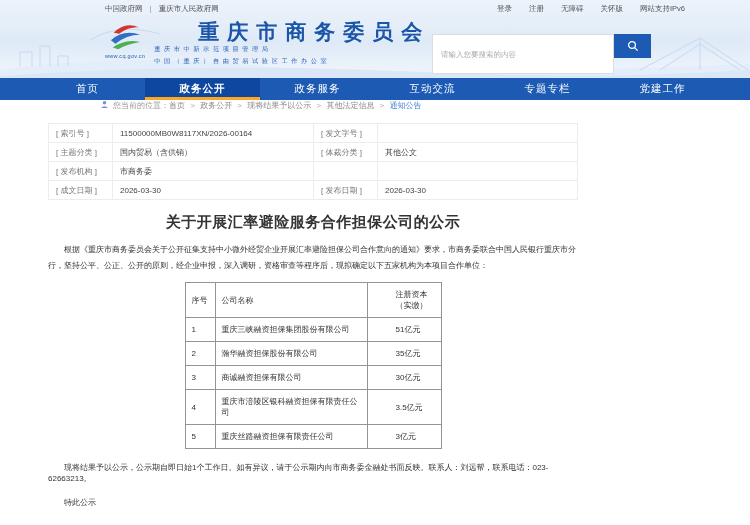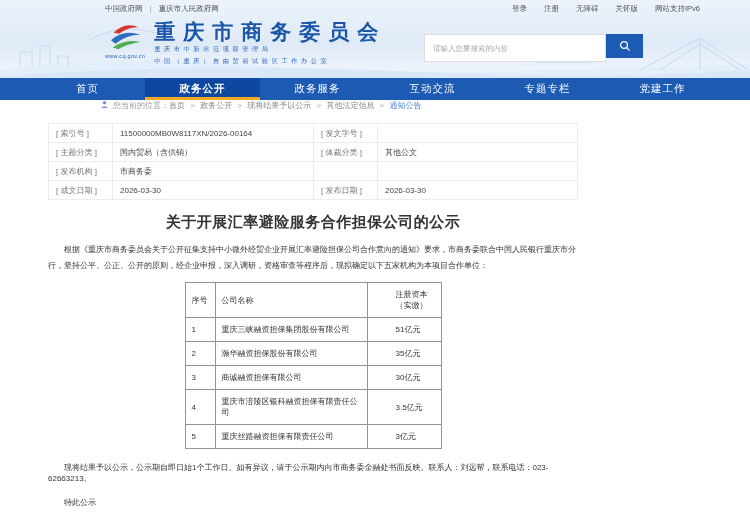--- a/index.html
+++ b/index.html
@@ -8,36 +8,36 @@
   }
   *{box-sizing:border-box; margin:0; padding:0;}
   html,body{width:750px; height:525px; overflow:hidden;
     font-family:"Liberation Sans","DejaVu Sans",sans-serif; background:#fff; color:#333;}
 
   
   .header{position:relative; height:78px;
     background:linear-gradient(180deg,#ecf3fb 0%,#dfeaf7 55%,#f1f6fc 100%); overflow:hidden;}
   .sky-art{position:absolute; left:0; top:0; width:750px; height:78px; z-index:0;}
   .topbar-row{position:relative; z-index:2; display:flex; justify-content:space-between;
-    align-items:center; padding:4px 50px 0 105px; font-size:7.5px; color:#555;}
+    align-items:center; padding:4px 65px 0 105px; font-size:7.5px; color:#555;}
   .topbar-left span, .topbar-right span{cursor:pointer;}
   .topbar-left .sep{margin:0 5px; color:#999; cursor:default;}
   .topbar-right{display:flex; gap:17px;}
   .banner-row{position:relative; z-index:2; display:flex; align-items:flex-start;
     padding:7px 0 0 105px;}
   .emblem-col{display:flex; flex-direction:column; align-items:center; margin-right:9px;}
   .emblem-col svg{width:37px; height:31px;}
   .site-url{font-size:5.5px; color:#2a62b8; margin-top:1px; letter-spacing:.3px;}
   .title-block{display:flex; flex-direction:column;}
-  .site-title{font-size:21px; font-weight:bold; color:var(--title-blue); letter-spacing:8px; line-height:1;}
+  .site-title{font-size:21px; font-weight:bold; color:var(--title-blue); letter-spacing:8px; line-height:1;margin-left:44px;}
   .sub-line{font-size:6.2px; color:#2a62b8; letter-spacing:3.6px; margin-top:3px; white-space:nowrap;}
   .search-box{position:absolute; z-index:3; left:424px; top:34px; display:flex; height:24px;}
-  .search-input{width:182px; height:28px; border:1px solid #dcdcdc; background:#fff;
+  .search-input{width:182px; height:40px; border:1px solid #dcdcdc; background:#fff;
     font-size:7.5px; padding:0 8px; color:#666; outline:none;
-    font-family:"Liberation Sans","DejaVu Sans",sans-serif;}
+    font-family:"Liberation Sans","DejaVu Sans",sans-serif;margin-left:8px;}
   .search-input::placeholder{color:#a9a9a9;}
   .search-btn{width:37px; height:24px; background:var(--nav-blue); border:none; cursor:pointer;
     display:flex; align-items:center; justify-content:center;}
 
   
   .nav{height:22px; background:var(--nav-blue); display:flex; padding:0 30px;
     position:relative; z-index:4;}
   .nav-item{flex:1; display:flex; align-items:center; justify-content:center; color:#fff;
     font-size:10.5px; cursor:pointer; letter-spacing:1px;}
   .nav-item.active{background:var(--nav-active); font-weight:bold;

